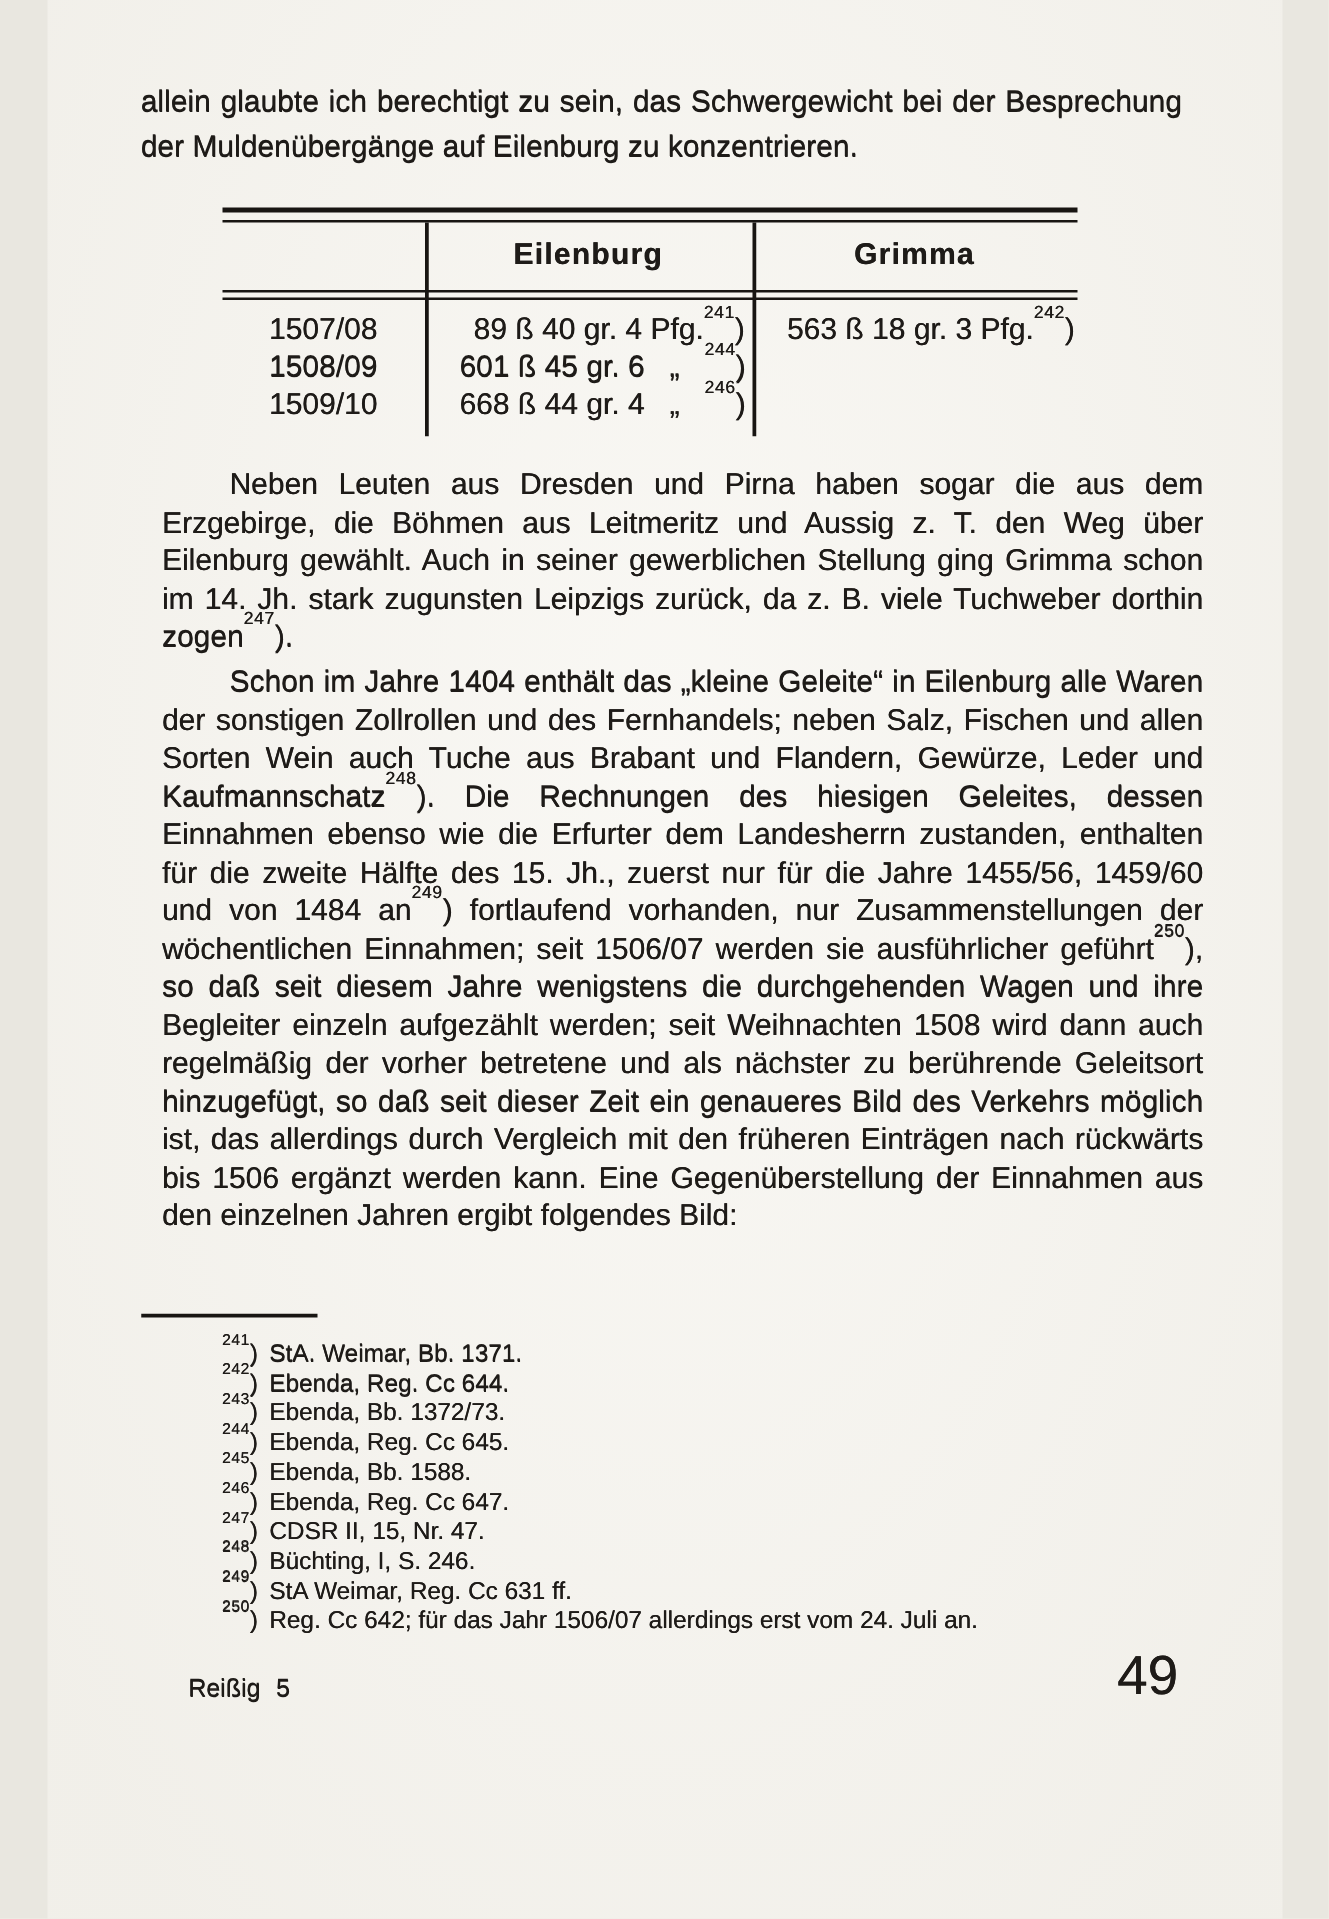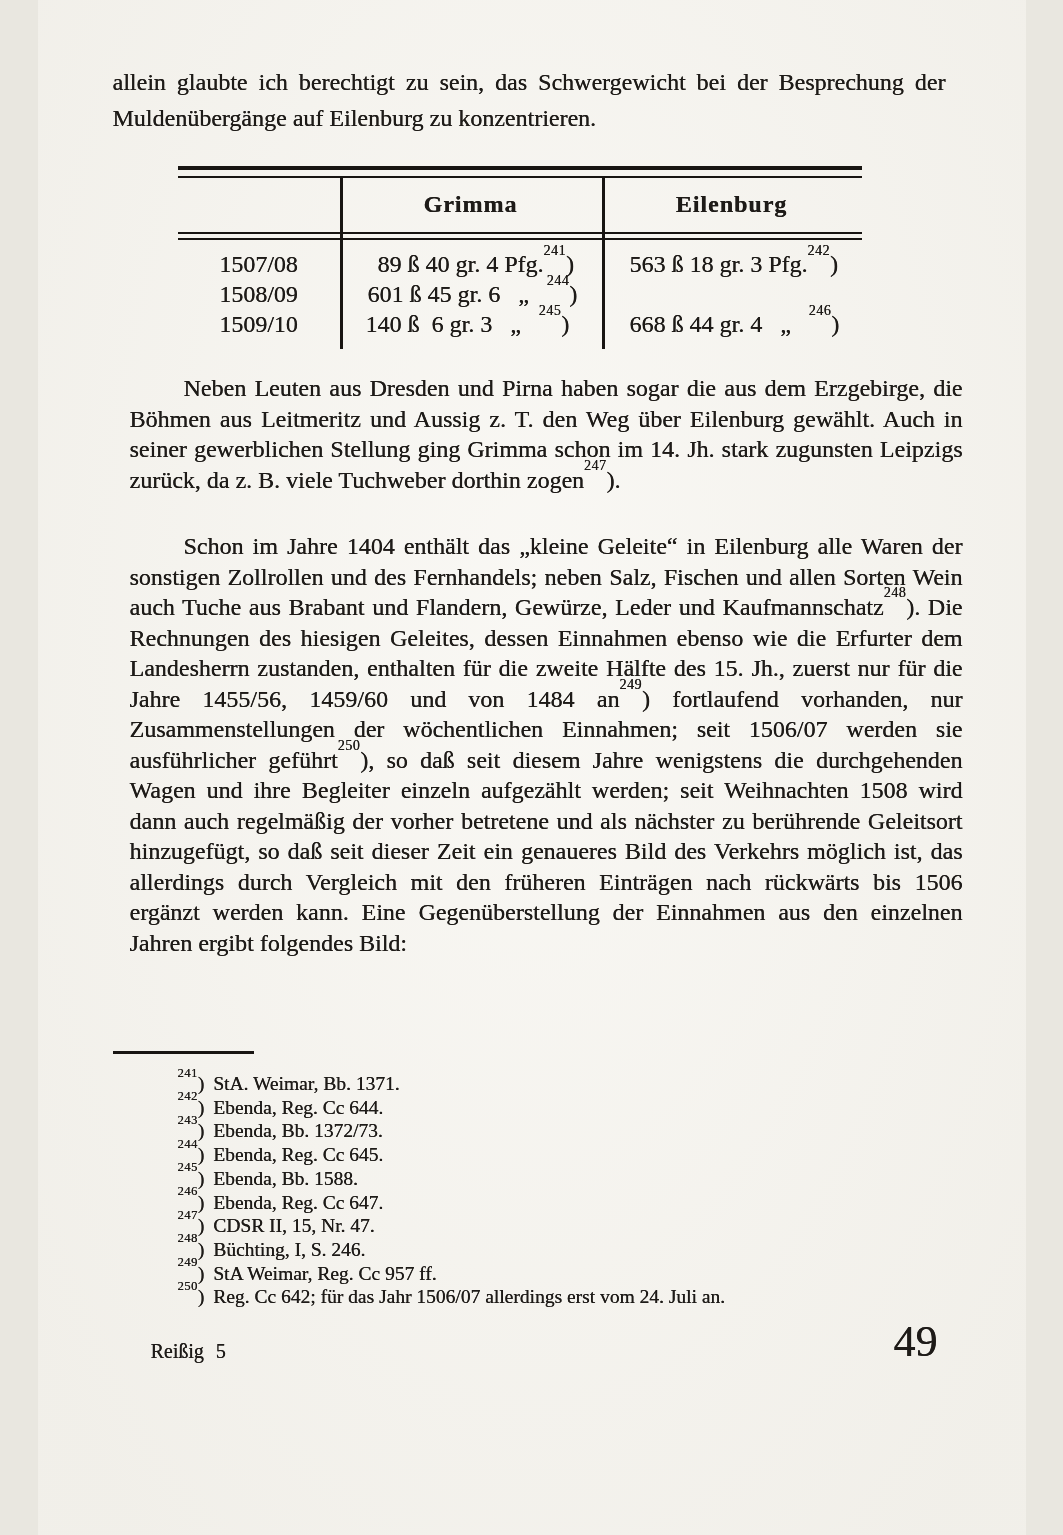--- a/index.html
+++ b/index.html
@@ -5,21 +5,21 @@
   html, body { margin: 0; padding: 0; }
   body { background: #e9e7e0; }
   .page {
     position: relative;
     width: 988px;
     height: 1535px;
     margin: 0 auto;
     background: #f6f4ee;
     background-image: radial-gradient(ellipse at 50% 40%, rgba(255,255,255,.35), rgba(0,0,0,.02) 90%);
     color: #1e1b18;
-    font-family: Liberation Serif, serif;
+    font-family: Liberation Sans, sans-serif;
     overflow: hidden;
   }
   .page * { color: inherit; }
 
   
   .intro {
     position: absolute; left: 75px; top: 64px; width: 833px;
     margin: 0; font-size: 24px; line-height: 36px;
     text-align: justify; text-shadow: 0.25px 0.25px 0 currentColor;
   }
@@ -69,37 +69,36 @@
 <body>
 
 <div class="page">
 
   <p class="intro">allein glaubte ich berechtigt zu sein, das Schwergewicht bei der Besprechung der Muldenübergänge auf Eilenburg zu konzentrieren.</p>
 
   <div class="tbl">
     <div class="rule-top"></div>
     <div class="trow thead">
       <div class="cell c-year"></div>
+      <div class="cell head-label">Eilenburg</div>
       <div class="cell head-label">Grimma</div>
-      <div class="cell head-label">Eilenburg</div>
     </div>
     <div class="rule-mid"></div>
     <div class="tbody">
       <div class="trow">
         <div class="cell c-year">1507/08</div>
         <div class="cell c-g amount">  89 ß 40 gr. 4 Pfg.<sup>241</sup>)</div>
         <div class="cell c-e amount">563 ß 18 gr. 3 Pfg.<sup>242</sup>)</div>
       </div>
       <div class="trow">
         <div class="cell c-year">1508/09</div>
         <div class="cell c-e amount">601 ß 45 gr. 6   „   <sup>244</sup>)</div>
       </div>
       <div class="trow">
         <div class="cell c-year">1509/10</div>
-        <div class="cell c-g amount">140 ß  6 gr. 3   „   <sup>245</sup>)</div>
         <div class="cell c-e amount">668 ß 44 gr. 4   „   <sup>246</sup>)</div>
       </div>
     </div>
     <div class="vline v1"></div>
     <div class="vline v2"></div>
   </div>
 
   <p class="bodyp p1">Neben Leuten aus Dresden und Pirna haben sogar die aus dem Erzgebirge, die Böhmen aus Leitmeritz und Aussig z. T. den Weg über Eilenburg gewählt. Auch in seiner gewerblichen Stellung ging Grimma schon im 14. Jh. stark zugunsten Leipzigs zurück, da z. B. viele Tuchweber dorthin zogen<sup>247</sup>).</p>
   <p class="bodyp p2">Schon im Jahre 1404 enthält das „kleine Geleite“ in Eilenburg alle Waren der sonstigen Zollrollen und des Fernhandels; neben Salz, Fischen und allen Sorten Wein auch Tuche aus Brabant und Flandern, Gewürze, Leder und Kaufmannschatz<sup>248</sup>). Die Rechnungen des hiesigen Geleites, dessen Einnahmen ebenso wie die Erfurter dem Landesherrn zustanden, enthalten für die zweite Hälfte des 15. Jh., zuerst nur für die Jahre 1455/56, 1459/60 und von 1484 an<sup>249</sup>) fortlaufend vorhanden, nur Zusammenstellungen der wöchentlichen Einnahmen; seit 1506/07 werden sie ausführlicher geführt<sup>250</sup>), so daß seit diesem Jahre wenigstens die durchgehenden Wagen und ihre Begleiter einzeln aufgezählt werden; seit Weihnachten 1508 wird dann auch regelmäßig der vorher betretene und als nächster zu berührende Geleitsort hinzugefügt, so daß seit dieser Zeit ein genaueres Bild des Verkehrs möglich ist, das allerdings durch Vergleich mit den früheren Einträgen nach rückwärts bis 1506 ergänzt werden kann. Eine Gegenüberstellung der Einnahmen aus den einzelnen Jahren ergibt folgendes Bild:</p>
 
@@ -107,20 +106,20 @@
 
   <div class="footnotes">
     <div class="fn"><sup class="fn-m">241</sup><span class="fn-p">)</span><span class="fn-t">StA. Weimar, Bb. 1371.</span></div>
     <div class="fn"><sup class="fn-m">242</sup><span class="fn-p">)</span><span class="fn-t">Ebenda, Reg. Cc 644.</span></div>
     <div class="fn"><sup class="fn-m">243</sup><span class="fn-p">)</span><span class="fn-t">Ebenda, Bb. 1372/73.</span></div>
     <div class="fn"><sup class="fn-m">244</sup><span class="fn-p">)</span><span class="fn-t">Ebenda, Reg. Cc 645.</span></div>
     <div class="fn"><sup class="fn-m">245</sup><span class="fn-p">)</span><span class="fn-t">Ebenda, Bb. 1588.</span></div>
     <div class="fn"><sup class="fn-m">246</sup><span class="fn-p">)</span><span class="fn-t">Ebenda, Reg. Cc 647.</span></div>
     <div class="fn"><sup class="fn-m">247</sup><span class="fn-p">)</span><span class="fn-t">CDSR II, 15, Nr. 47.</span></div>
     <div class="fn"><sup class="fn-m">248</sup><span class="fn-p">)</span><span class="fn-t">Büchting, I, S. 246.</span></div>
-    <div class="fn"><sup class="fn-m">249</sup><span class="fn-p">)</span><span class="fn-t">StA Weimar, Reg. Cc 957 ff.</span></div>
+    <div class="fn"><sup class="fn-m">249</sup><span class="fn-p">)</span><span class="fn-t">StA Weimar, Reg. Cc 631 ff.</span></div>
     <div class="fn"><sup class="fn-m">250</sup><span class="fn-p">)</span><span class="fn-t">Reg. Cc 642; für das Jahr 1506/07 allerdings erst vom 24. Juli an.</span></div>
   </div>
 
   <div class="sig">Reißig 5</div>
   <div class="pageno">49</div>
 
 </div>
 
 </body></html>

